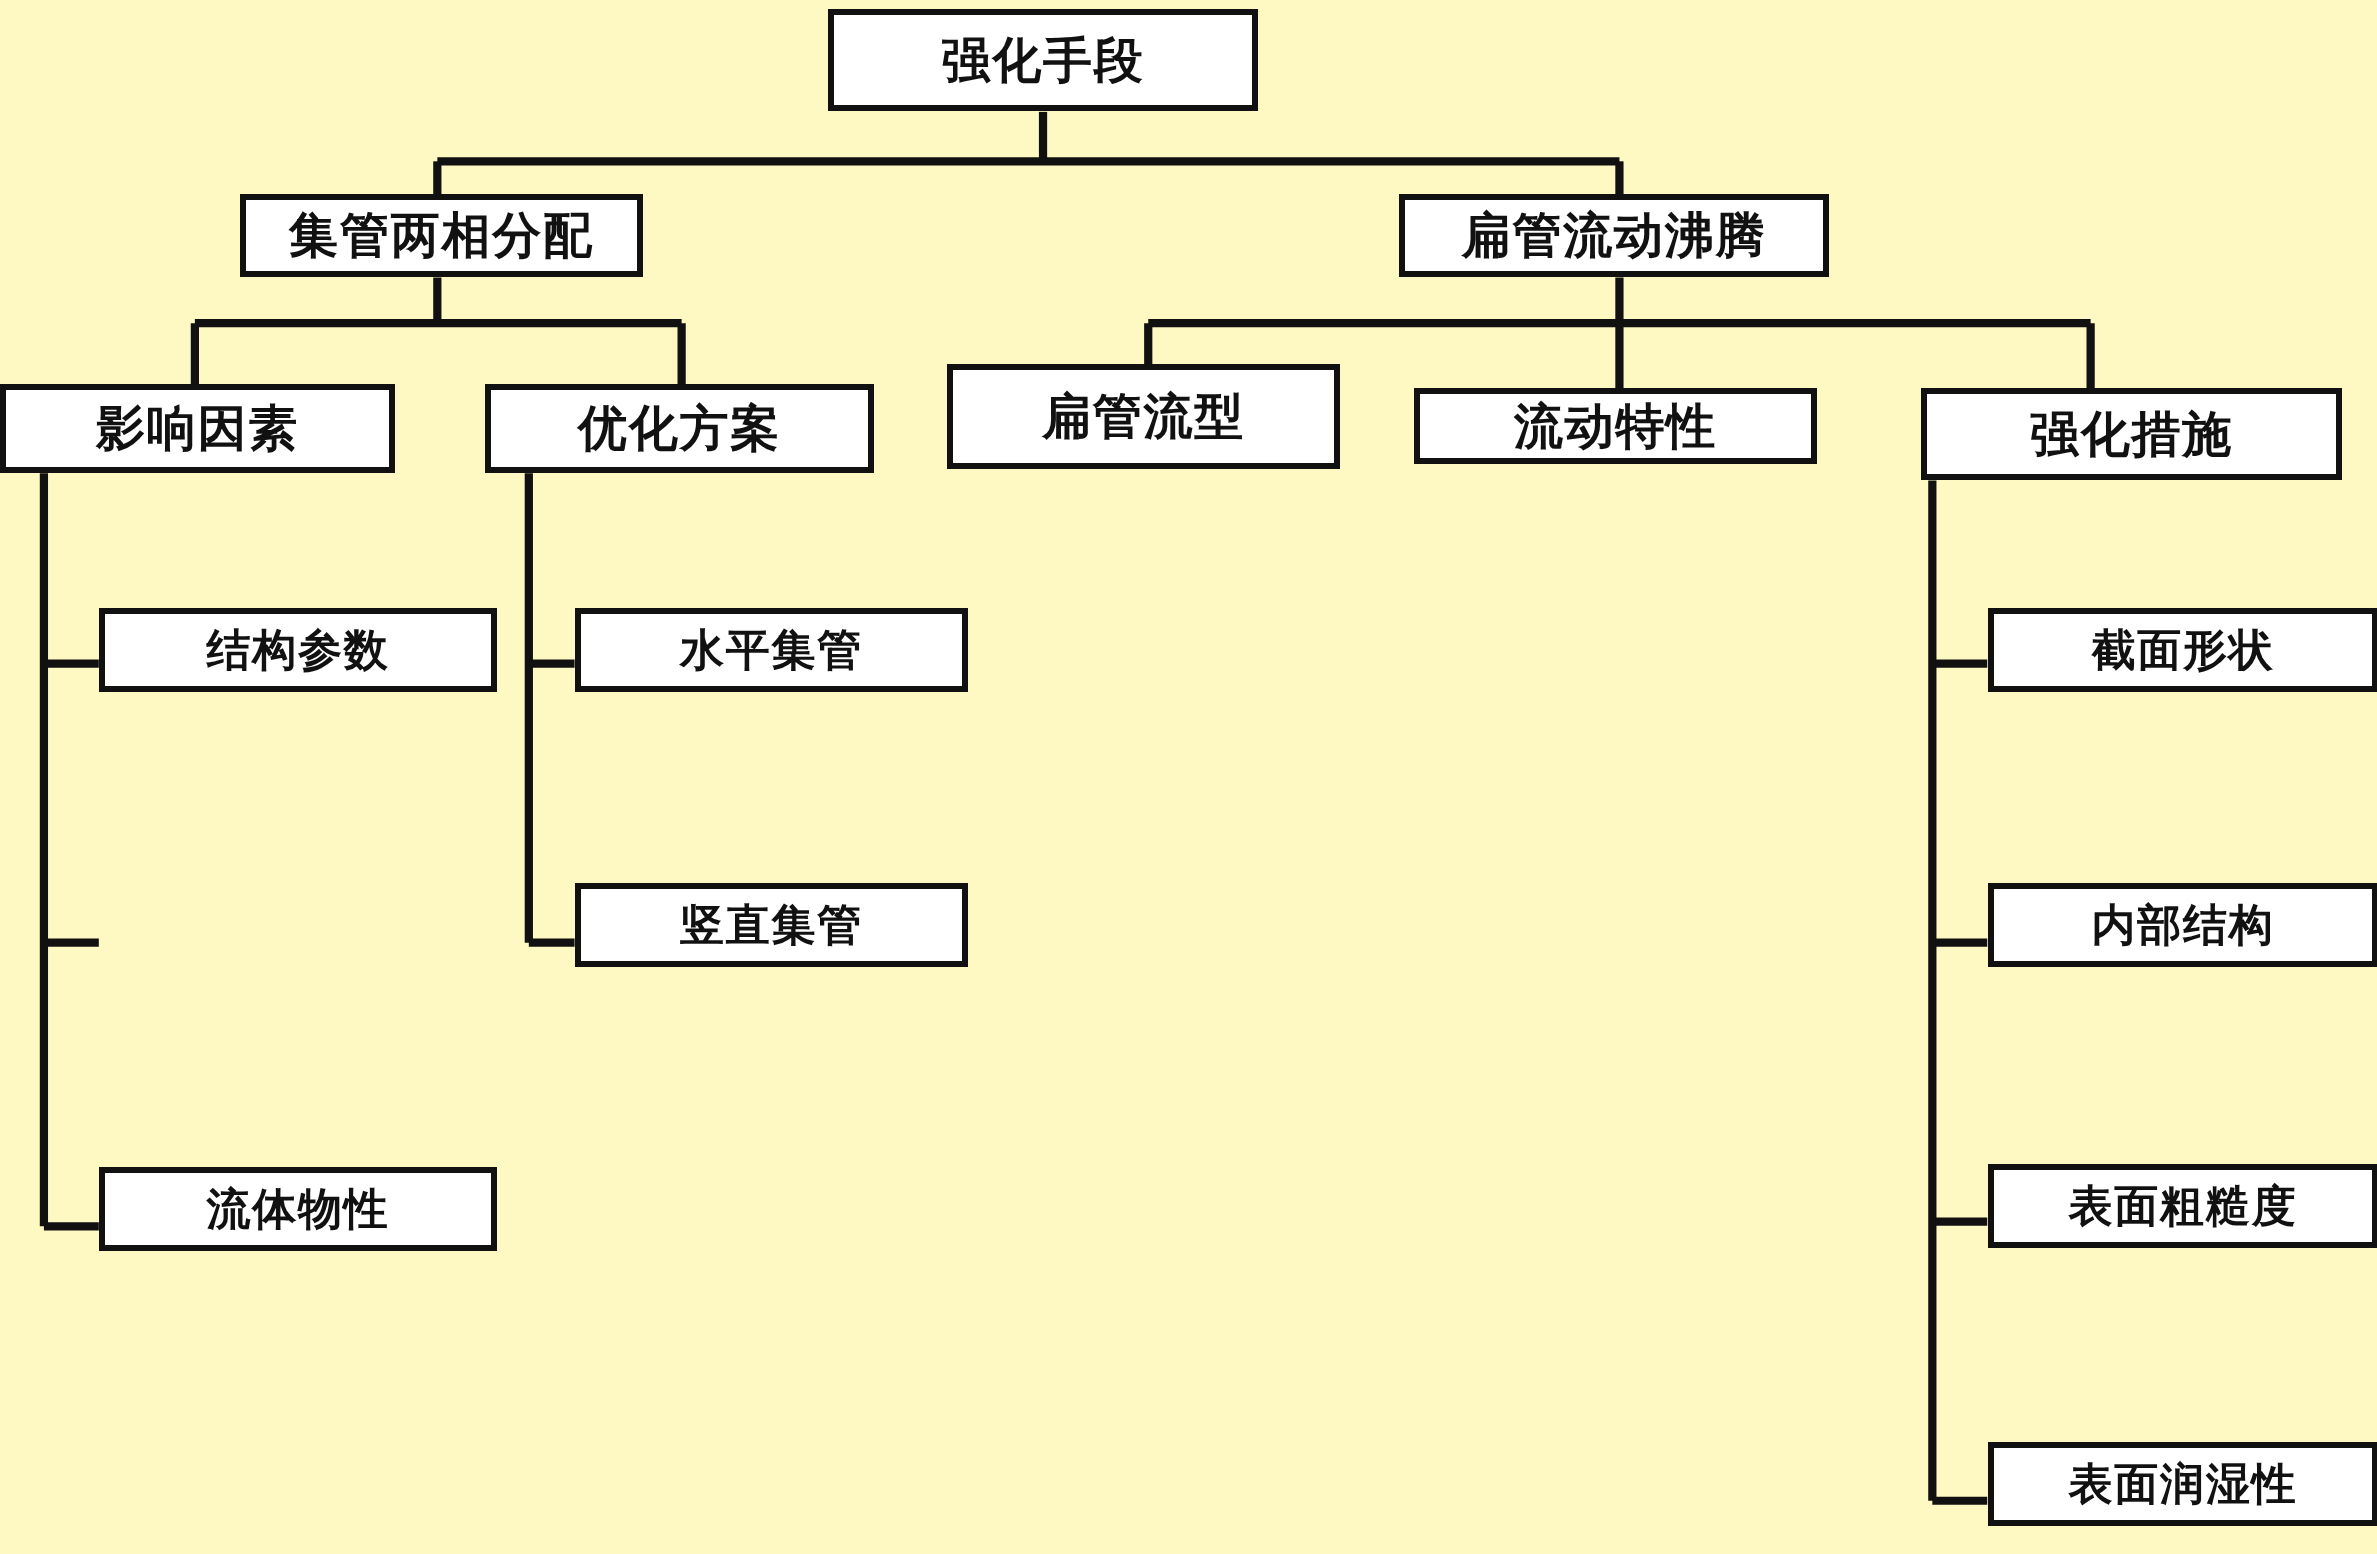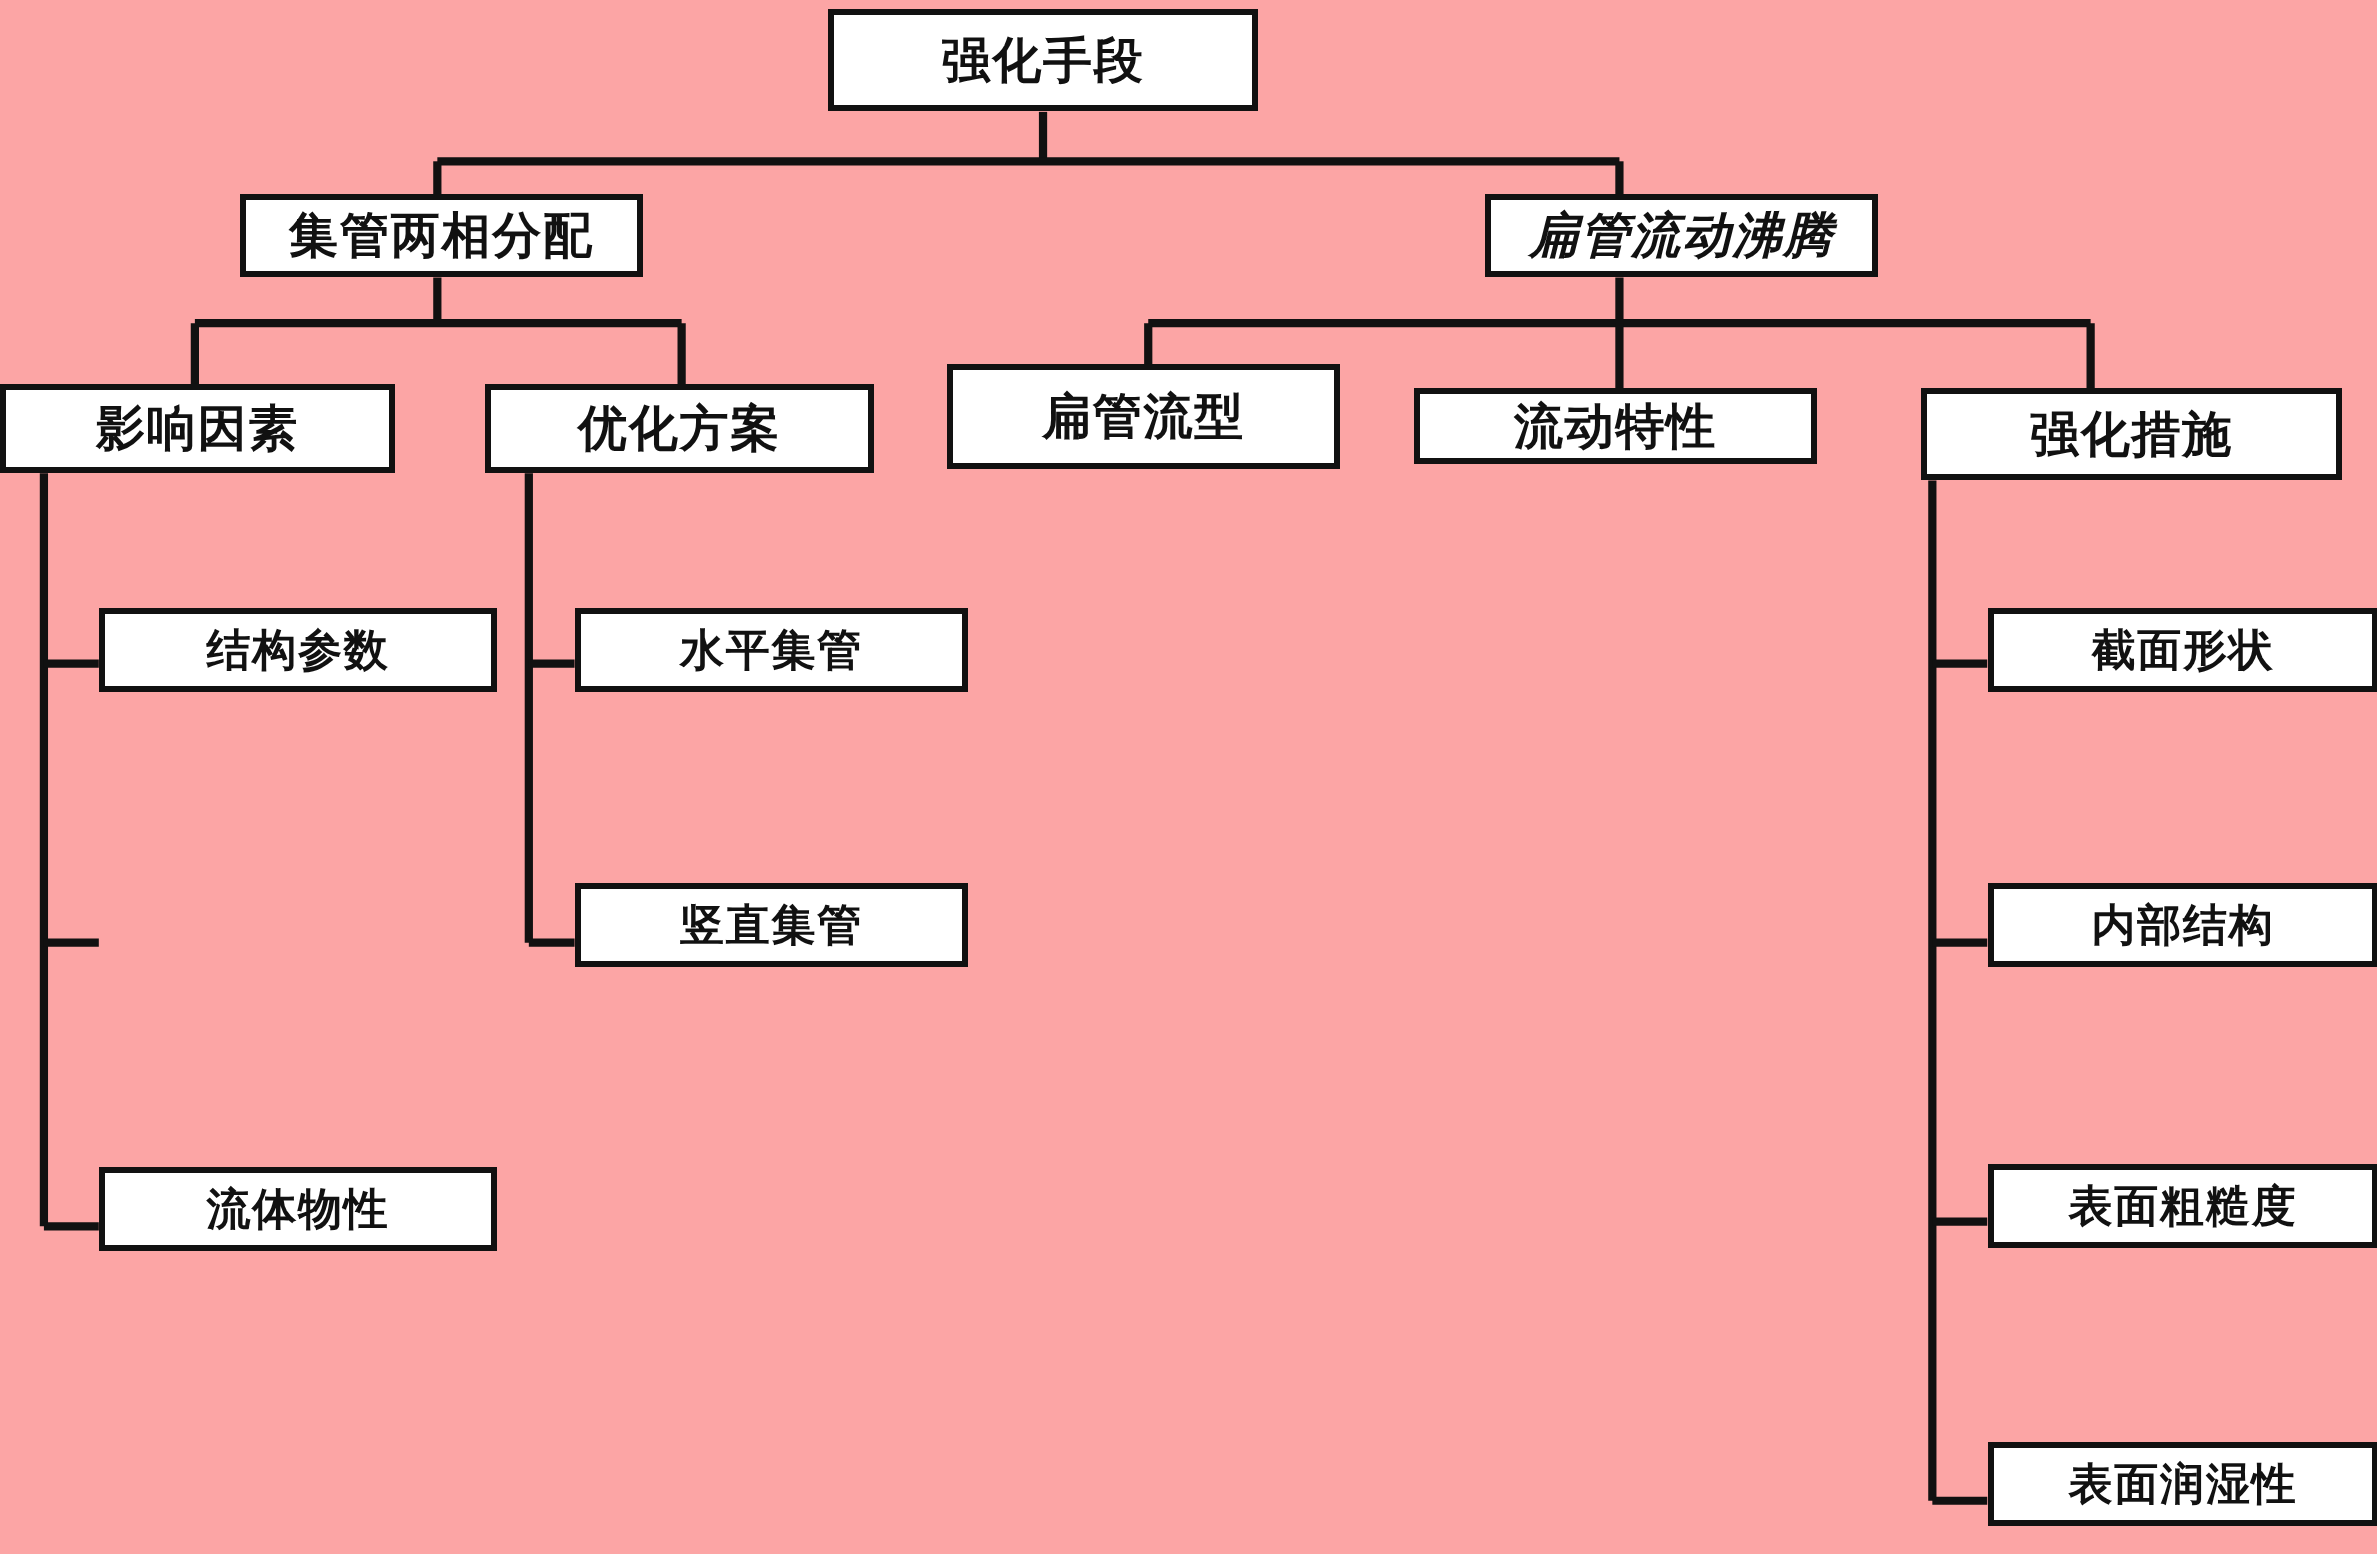--- a/index.html
+++ b/index.html
@@ -4,21 +4,21 @@
 <style>
   html, body {
     margin: 0;
     padding: 0;
     background: #ffffff;
   }
   #canvas {
     position: relative;
     width: 2377px;
     height: 1555px;
-    background: #fca5a5;
+    background: #fef9c3;
     overflow: hidden;
     font-family: "DejaVu Serif", "Liberation Serif", serif;
   }
   #connectors {
     position: absolute;
     left: 0;
     top: 0;
     width: 2377px;
     height: 1555px;
     pointer-events: none;
@@ -88,21 +88,21 @@
   </svg>
 
   <div class="node lvl0" style="left:828px; top:9.2px; width:430px; height:102px;">
     <span class="label">强化手段</span>
   </div>
 
   <div class="node lvl1" style="left:240px; top:194px; width:403px; height:83px;">
     <span class="label">集管两相分配</span>
   </div>
 
-  <div class="node lvl1" style="left:1485px; top:194px; width:393px; height:83px;font-style:italic;">
+  <div class="node lvl1" style="left:1399px; top:194px; width:430px; height:83px;">
     <span class="label">扁管流动沸腾</span>
   </div>
 
   <div class="node lvl2" style="left:0px; top:384px; width:395px; height:89px;">
     <span class="label">影响因素</span>
   </div>
 
   <div class="node lvl2" style="left:485px; top:384px; width:389px; height:89px;">
     <span class="label">优化方案</span>
   </div>

